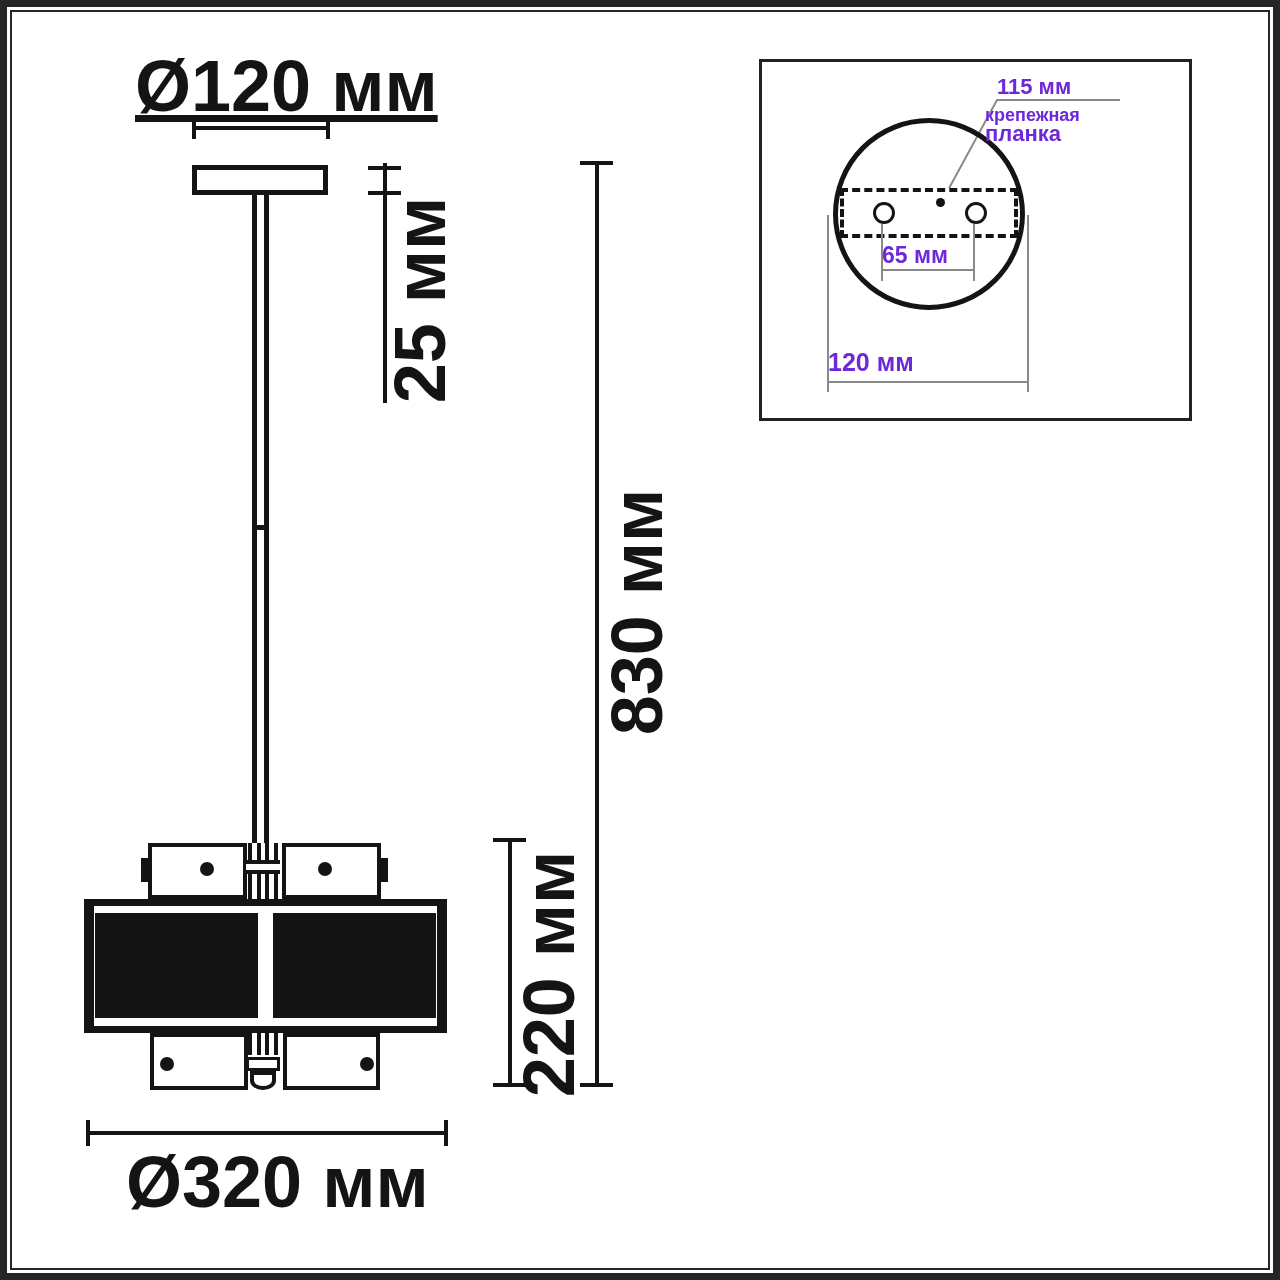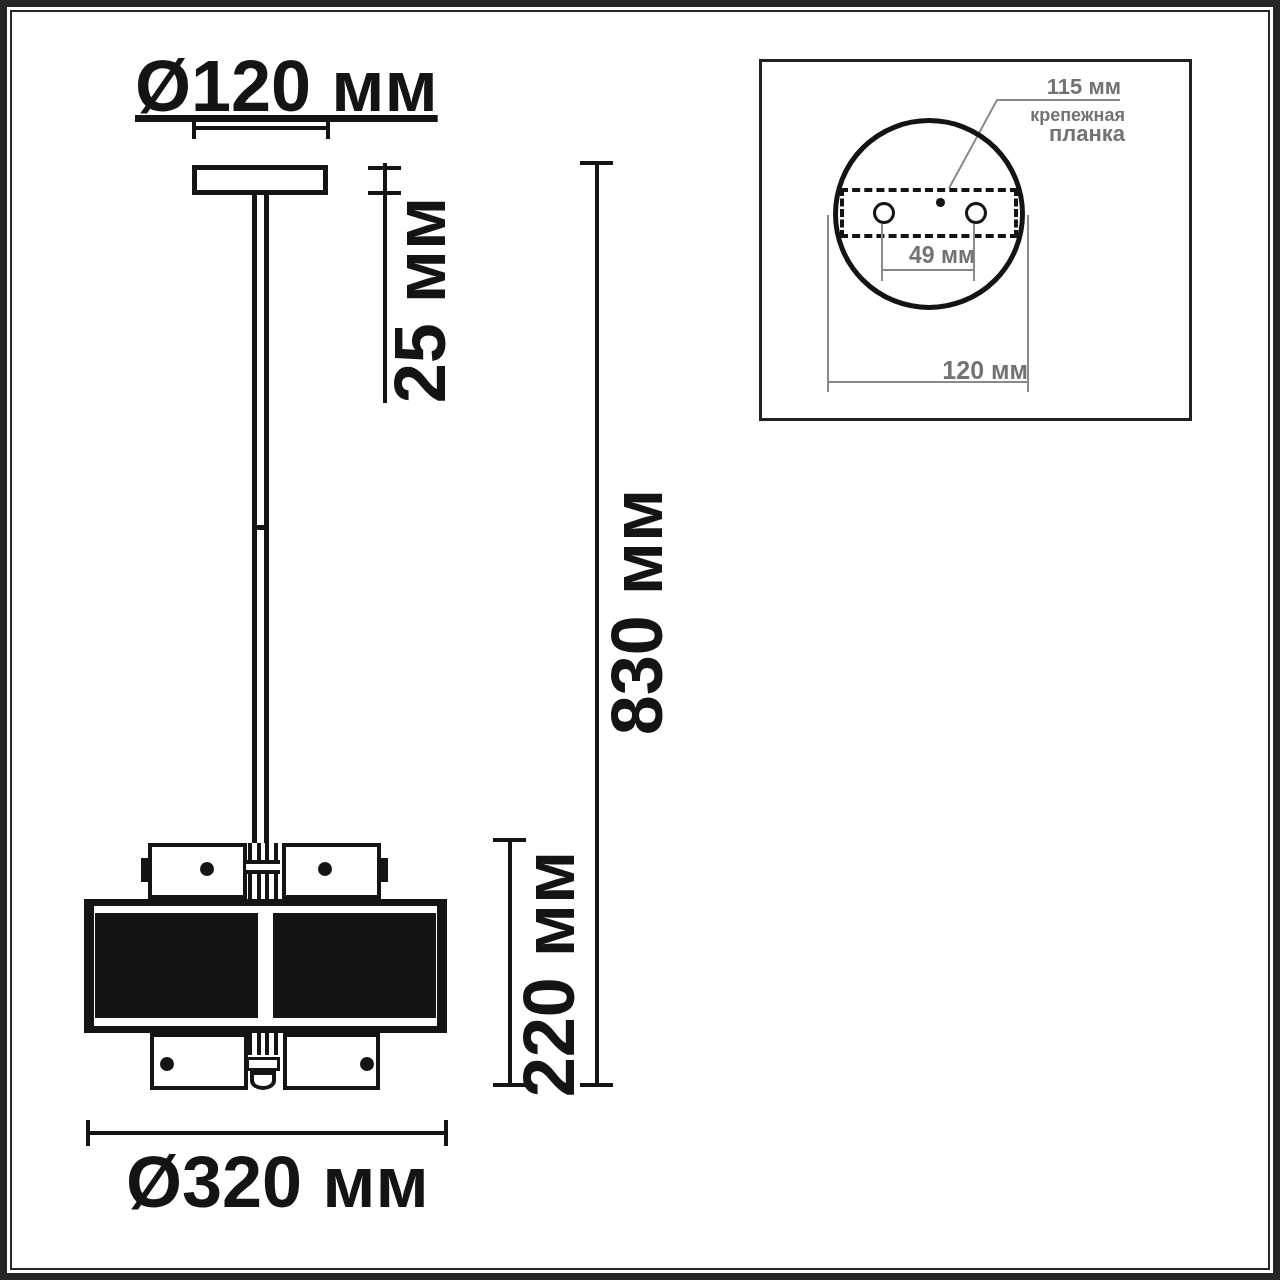--- a/index.html
+++ b/index.html
@@ -6,21 +6,21 @@
   body{width:1280px;height:1280px;position:relative;font-family:"Liberation Sans",sans-serif;color:#141414;overflow:hidden;}
   .abs{position:absolute;}
   .frame-outer{position:absolute;inset:0;border:7px solid #262626;}
   .frame-inner{position:absolute;inset:10px;border:2px solid #262626;}
   .ink{background:#141414;}
   .outline{border:4px solid #141414;background:#ffffff;box-sizing:border-box;}
   .dot{background:#141414;border-radius:50%;}
   .dim-label{font-weight:600;color:#141414;white-space:nowrap;}
   .big{font-size:72px;line-height:72px;}
   .vrot{display:flex;align-items:center;justify-content:center;transform:rotate(-90deg);}
-  .inset-small{font-weight:600;color:#737373;text-align:right;white-space:nowrap;}
+  .inset-small{font-weight:600;color:#6d28d9;text-align:left;white-space:nowrap;}
   .gray{background:#8a8a8a;}
 </style>
 </head>
 <body>
 
 <div class="frame-outer"></div>
 <div class="frame-inner"></div>
 
 <div class="abs outline" style="left:192px;top:165px;width:136px;height:30px;border-width:5px;"></div>
 
@@ -102,18 +102,18 @@
 <div class="abs" style="left:965px;top:202px;width:22px;height:22px;border:3px solid #141414;border-radius:50%;box-sizing:border-box;background:#fff;"></div>
 <div class="abs dot" style="left:936px;top:198px;width:9px;height:9px;"></div>
 
 <div class="abs inset-small" style="left:997px;top:74px;width:124px;font-size:22px;">115 мм</div>
 <div class="abs inset-small" style="left:985px;top:105px;width:140px;font-size:18px;line-height:20px;">крепежная</div>
 <div class="abs inset-small" style="left:985px;top:124px;width:140px;font-size:22px;line-height:20px;">планка</div>
 
 <div class="abs gray" style="left:881px;top:224px;width:2px;height:57px;"></div>
 <div class="abs gray" style="left:973px;top:224px;width:2px;height:57px;"></div>
 <div class="abs gray" style="left:882px;top:269px;width:93px;height:2px;"></div>
-<div class="abs inset-small" style="left:882px;top:242px;width:93px;font-size:23px;">49 мм</div>
+<div class="abs inset-small" style="left:882px;top:242px;width:93px;font-size:23px;">65 мм</div>
 
 <div class="abs gray" style="left:827px;top:215px;width:2px;height:177px;"></div>
 <div class="abs gray" style="left:1027px;top:215px;width:2px;height:177px;"></div>
 <div class="abs gray" style="left:828px;top:381px;width:200px;height:2px;"></div>
-<div class="abs inset-small" style="left:828px;top:348px;width:200px;font-size:25px;margin-top:8px;">120 мм</div>
+<div class="abs inset-small" style="left:828px;top:348px;width:200px;font-size:25px;">120 мм</div>
 
 </body></html>

